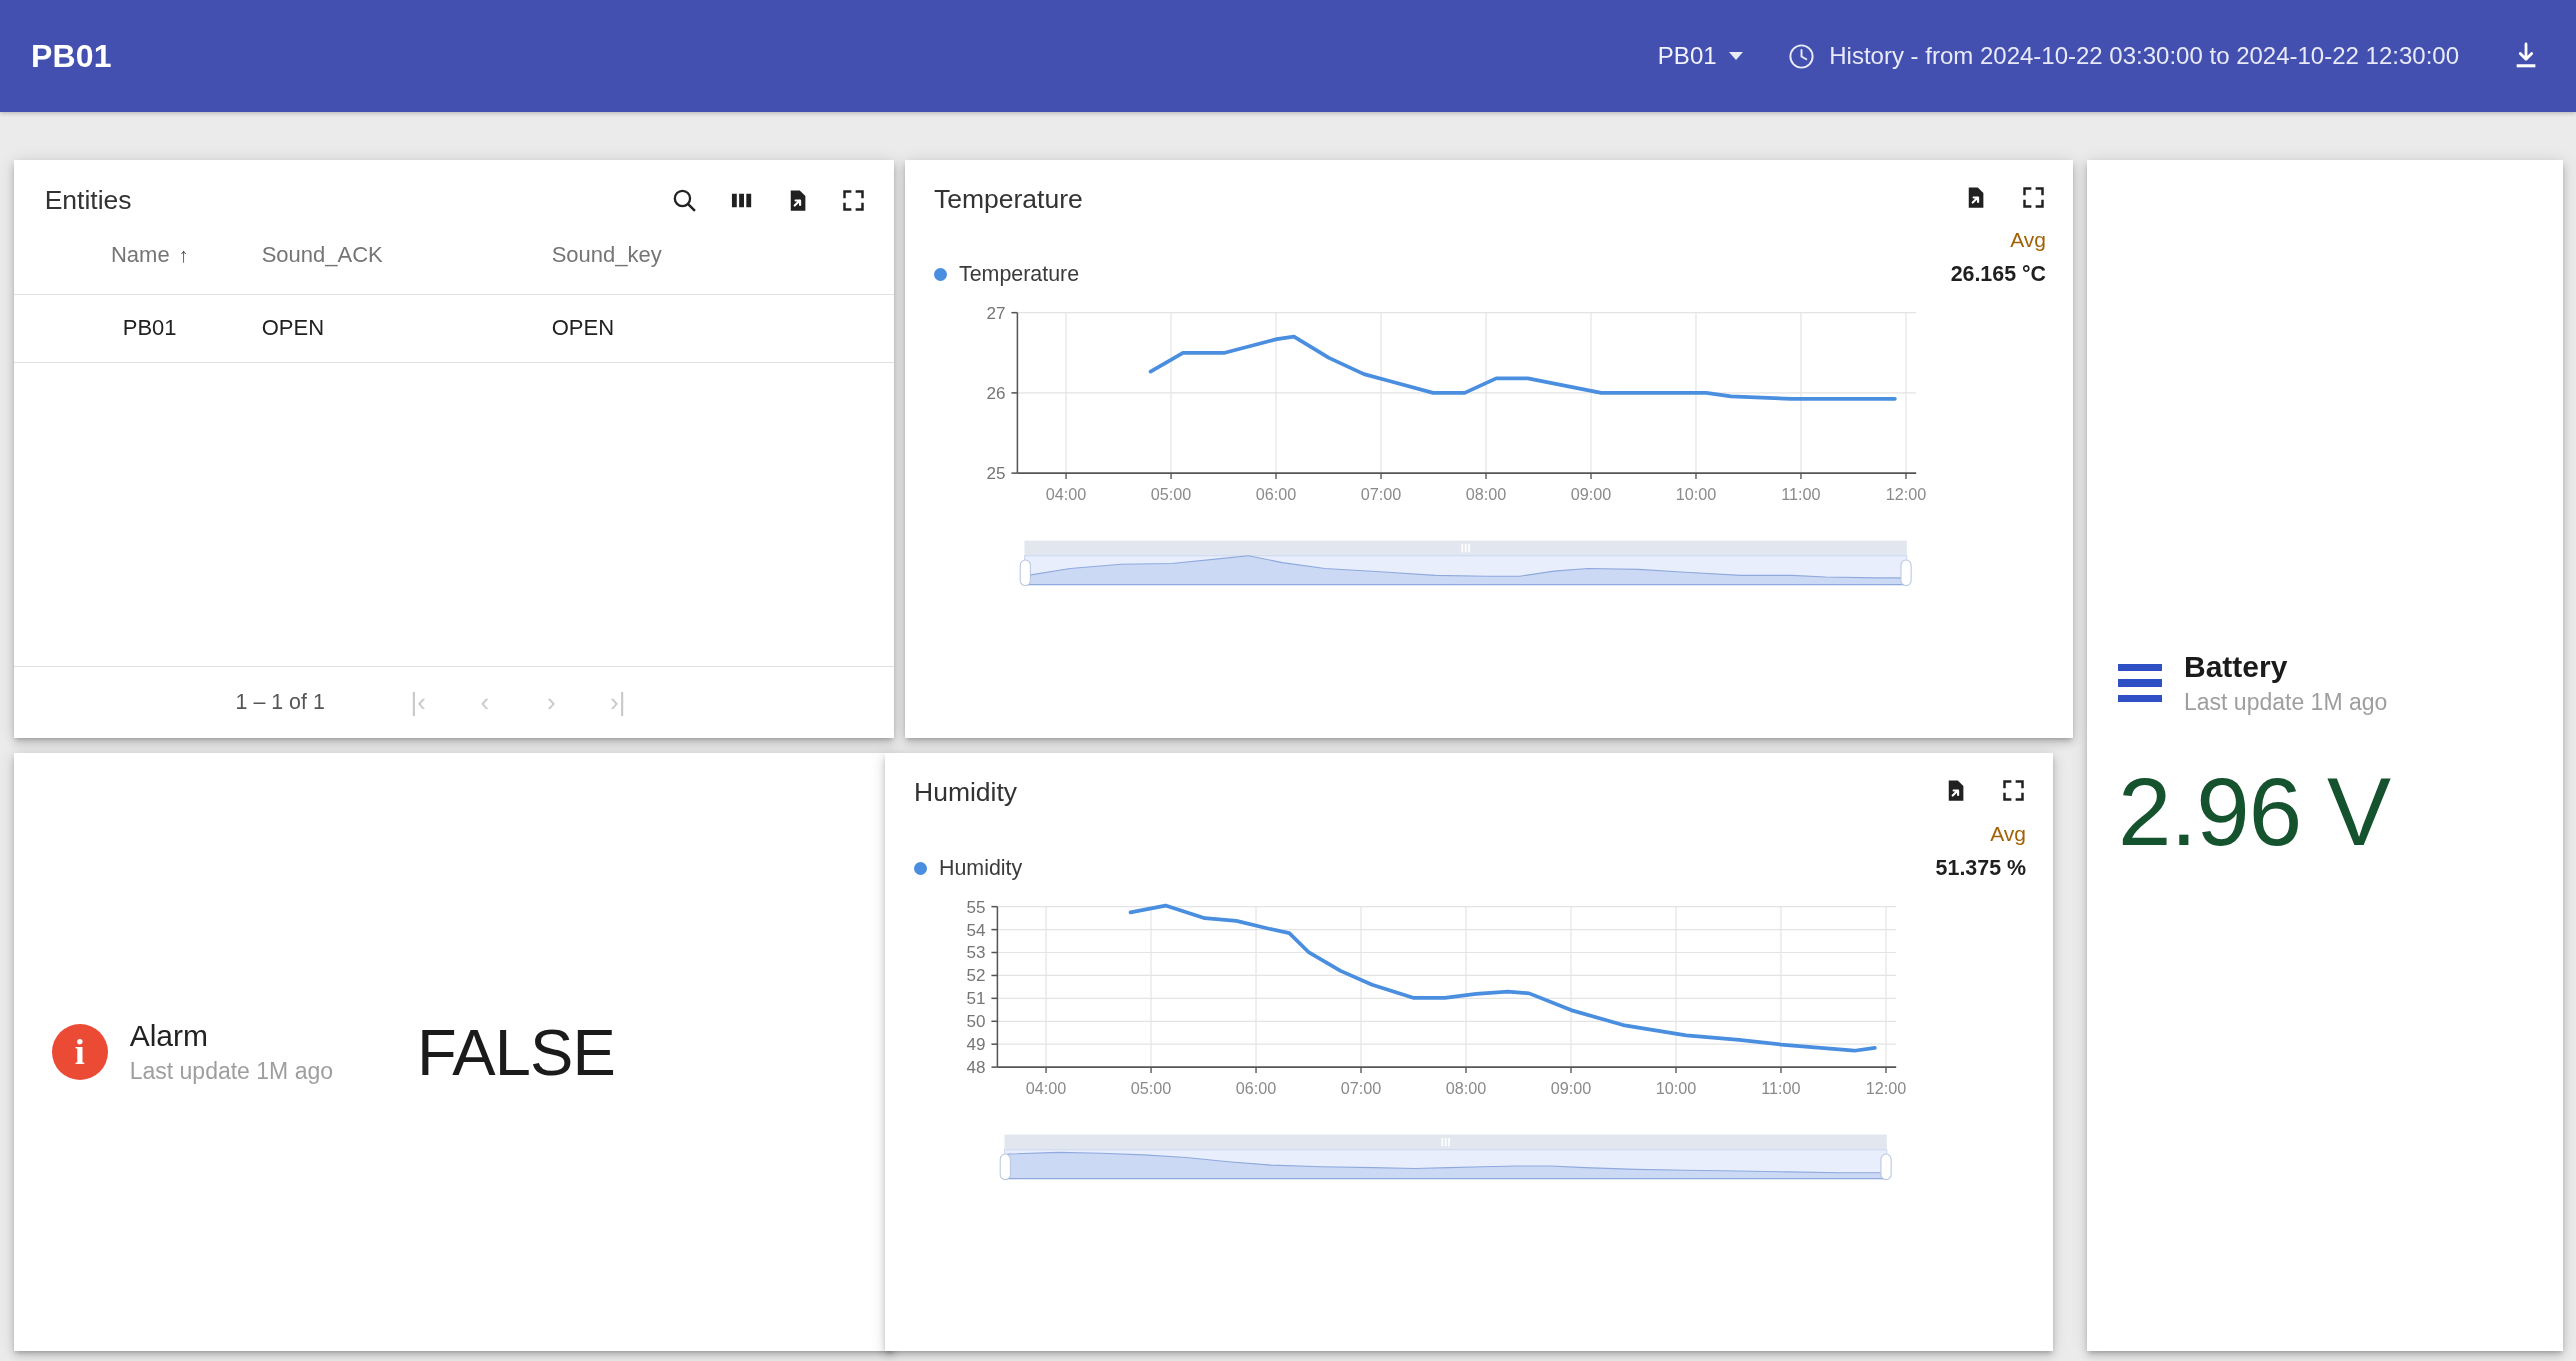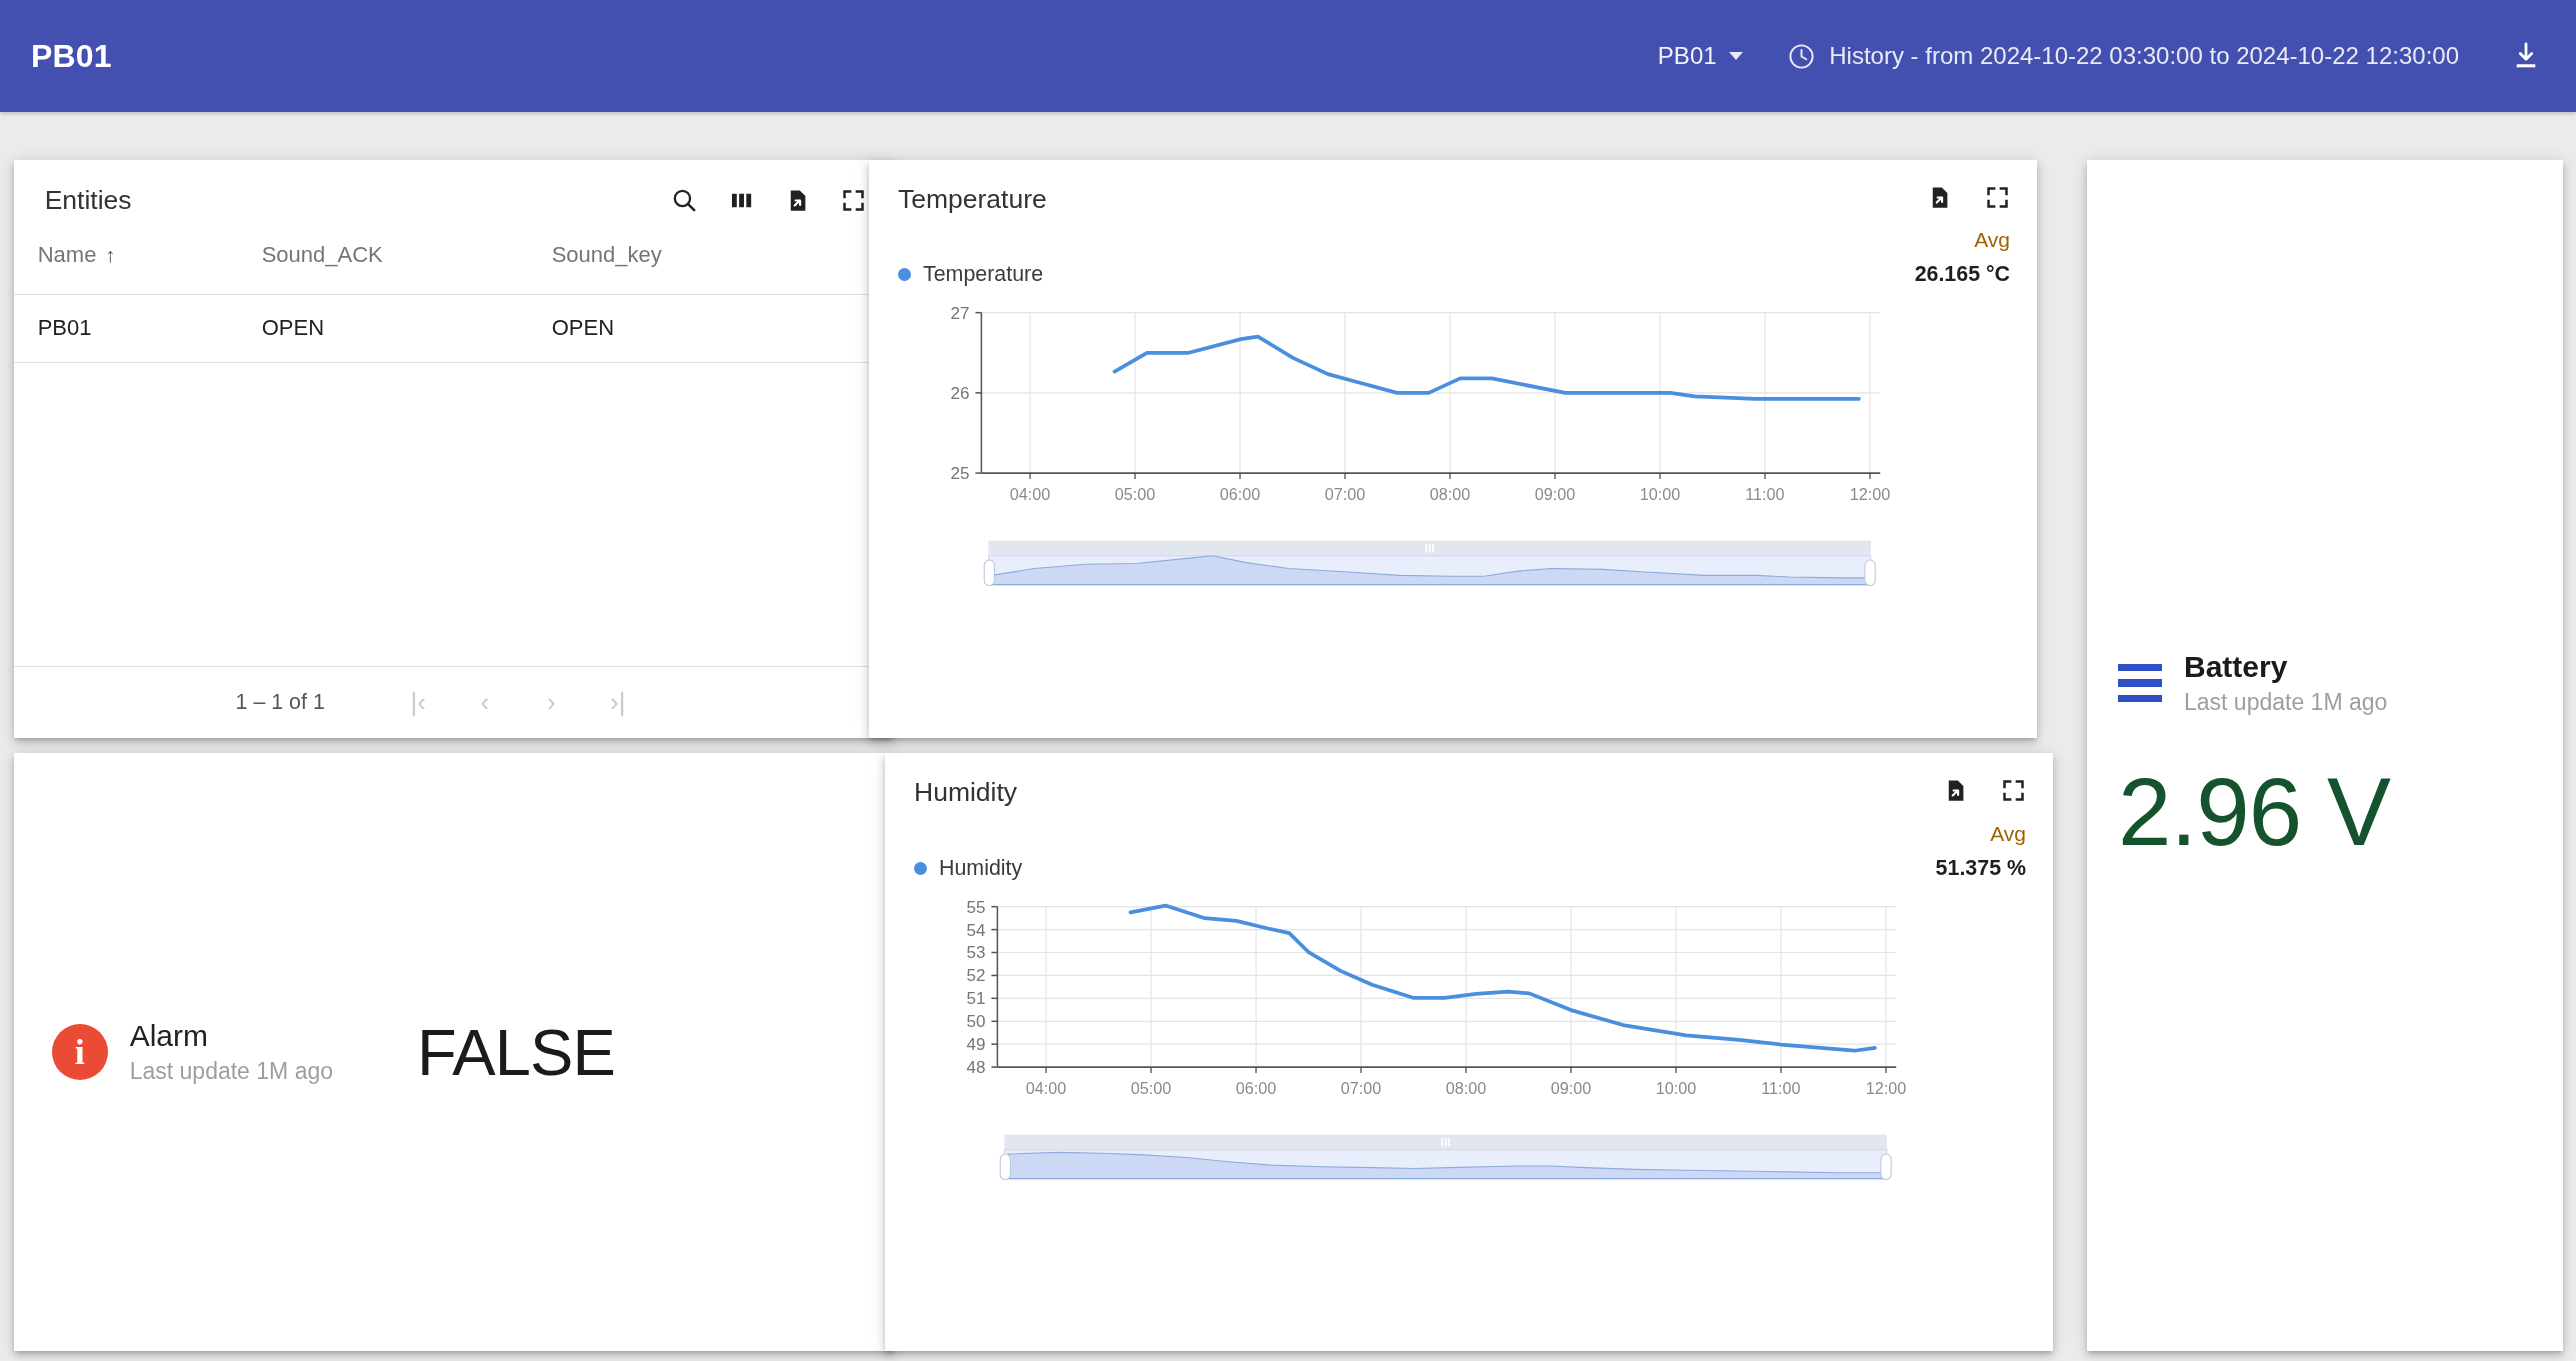--- a/index.html
+++ b/index.html
@@ -43,39 +43,39 @@
   
   .canvas { position: absolute; left: 0; top: 112px; width: 2576px; height: 1250px; margin-top: 33px; }
   .card {
     position: absolute; background: #ffffff;
     box-shadow: 0 2.6px 4.3px -0.9px rgba(0,0,0,.2),
                 0 5.1px 8.5px 0 rgba(0,0,0,.14),
                 0 0.9px 15.4px 0 rgba(0,0,0,.12);
   }
   #card-entities { left: 13.7px;   top: 14.5px;   width: 880px; height: 578px; }
   #card-alarm    { left: 13.7px;   top: 608px;  width: 880px; height: 598px; }
-  #card-temp     { left: 869px; top: 14.5px;   width: 1168px; height: 578px; }
+  #card-temp     { left: 905px; top: 14.5px;   width: 1168px; height: 578px; }
   #card-hum      { left: 885px; top: 608px;  width: 1168px; height: 598px; }
   #card-battery  { left: 2087px; top: 14.5px;   width: 476px;  height: 1191px; }
 
   
   .ent-head { display: flex; align-items: center; height: 82px; padding: 0 27px 0 31px; }
   .ent-title { font-size: 26.5px; color: #333333; }
   .ent-icons { margin-left: auto; display: flex; align-items: center; gap: 29px; }
   .ent-icons .ic { cursor: pointer; display: flex; }
 
   table.ent { width: 100%; border-collapse: collapse; table-layout: fixed; }
   table.ent th {
     text-align: left; font-weight: normal; font-size: 22px; color: #757575;
     padding: 0 0 26px 0; height: 51px; vertical-align: middle;
   }
   table.ent td {
     font-size: 22px; color: #212121; height: 68px; vertical-align: middle;
   }
-  table.ent th:first-child, table.ent td:first-child { padding-left: 24px; width: 248px; }
+  table.ent th:first-child, table.ent td:first-child { padding-left: 24px; width: 248px; text-align: center; }
   table.ent th:nth-child(2), table.ent td:nth-child(2) { width: 290px; }
   .hdr-row { border-bottom: 0.9px solid #e0e0e0; }
   .body-row { border-bottom: 0.9px solid #e0e0e0; }
   .sort-arrow { color: #555; font-size: 20.5px; margin-left: 8.5px; }
 
   .paginator {
     position: absolute; left: 0; right: 0; bottom: 0;
     height: 72px; display: flex; align-items: center; justify-content: center;
     padding-right: 31px; border-top: 0.9px solid #e0e0e0; background:#fff;
   }

